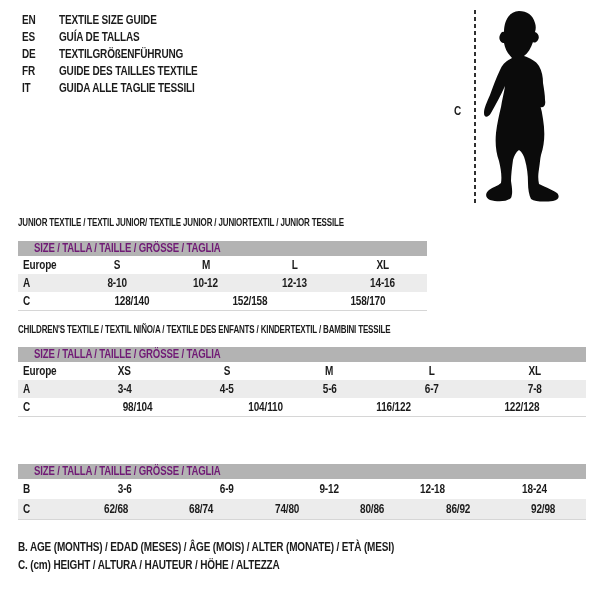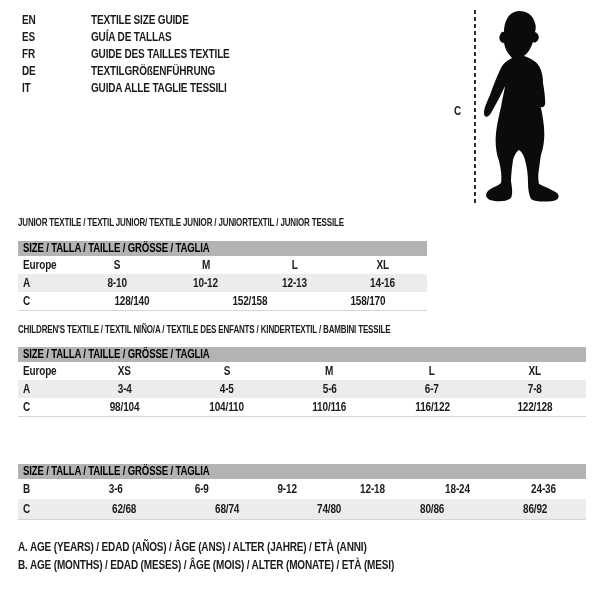--- a/index.html
+++ b/index.html
@@ -6,21 +6,21 @@
   .page {
     position:relative; width:600px; height:600px; background:#ffffff;
     font-family:"Liberation Sans", sans-serif; font-weight:bold; color:#1b1b1b;
     overflow:hidden;
   }
   .cond  { display:inline-block; transform:scaleX(0.8); transform-origin:0 50%; white-space:nowrap; letter-spacing:-0.2px; }
   .condc { display:inline-block; transform:scaleX(0.8); transform-origin:50% 50%; white-space:nowrap; letter-spacing:-0.2px; }
 
   
   .lang-list { position:absolute; left:22px; top:12px; font-size:12.5px; }
-  .lang-row  { display:flex; height:17px; line-height:17px;gap:32px; }
+  .lang-row  { display:flex; height:17px; line-height:17px; }
   .lang-code { width:37px; }
 
   
   .measure-line {
     position:absolute; left:474px; top:10px; width:2px; height:196px;
     background:repeating-linear-gradient(to bottom, #2f2f2f 0 4px, transparent 4px 7px);
   }
   .measure-label { position:absolute; left:454px; top:104px; font-size:12.5px; }
   .baby-svg { position:absolute; left:483px; top:7px; }
 
@@ -28,21 +28,21 @@
   .section-title { position:absolute; left:18px; font-size:10px; line-height:17px;text-decoration:underline; }
   .t-junior   { top:214px; }
   .t-children { top:321px; }
   .t-babies   { top:424px; }
 
   
   .size-table { position:absolute; left:18px; border-bottom:1px solid #d6d6d6; }
   .tb-junior   { top:241px; width:409px; }
   .tb-children { top:347px; width:568px; }
   .tb-babies   { top:464px; width:568px; }
-  .thead { height:15px; line-height:15px; background:#b3b3b3; padding-left:5px; font-size:12px; color:#000000; }
+  .thead { height:15px; line-height:15px; background:#b3b3b3; padding-left:16px; font-size:12px; color:#701a75; }
   .trow  { display:flex; height:18px; line-height:18px; font-size:12.5px; }
   .tb-babies .trow { height:20px; line-height:20px; }
   .trow.shaded { background:#ececec; }
   .tlabel { width:50px; padding-left:5px; display:flex; align-items:center; }
   .tcell  { flex:1; display:flex; justify-content:center; align-items:center; }
 
   
   .legend { position:absolute; left:18px; top:538px; font-size:12.5px; }
   .legend-line { height:18px; line-height:18px; }
 </style>
@@ -54,26 +54,26 @@
   <div class="lang-list">
     <div class="lang-row">
       <span class="lang-code"><span class="cond">EN</span></span>
       <span><span class="cond">TEXTILE SIZE GUIDE</span></span>
     </div>
     <div class="lang-row">
       <span class="lang-code"><span class="cond">ES</span></span>
       <span><span class="cond">GUÍA DE TALLAS</span></span>
     </div>
     <div class="lang-row">
+      <span class="lang-code"><span class="cond">DE</span></span>
+      <span><span class="cond">TEXTILGRÖßENFÜHRUNG</span></span>
+    </div>
+    <div class="lang-row">
       <span class="lang-code"><span class="cond">FR</span></span>
       <span><span class="cond">GUIDE DES TAILLES TEXTILE</span></span>
-    </div>
-    <div class="lang-row">
-      <span class="lang-code"><span class="cond">DE</span></span>
-      <span><span class="cond">TEXTILGRÖßENFÜHRUNG</span></span>
     </div>
     <div class="lang-row">
       <span class="lang-code"><span class="cond">IT</span></span>
       <span><span class="cond">GUIDA ALLE TAGLIE TESSILI</span></span>
     </div>
   </div>
 
   <div class="measure-line"></div>
   <div class="measure-label"><span class="cond">C</span></div>
   <svg class="baby-svg" width="86" height="198" viewBox="0 0 86 198">
@@ -203,23 +203,20 @@
         <span class="tlabel">
           <span class="cond">C</span>
         </span>
         <span class="tcell">
           <span class="condc">98/104</span>
         </span>
         <span class="tcell">
           <span class="condc">104/110</span>
         </span>
         <span class="tcell">
-          <span class="condc">110/116</span>
-        </span>
-        <span class="tcell">
           <span class="condc">116/122</span>
         </span>
         <span class="tcell">
           <span class="condc">122/128</span>
         </span>
       </div>
     </div>
 
   <div class="size-table tb-babies">
     <div class="thead"><span class="cond">SIZE / TALLA / TAILLE / GRÖSSE / TAGLIA</span></div>
@@ -235,44 +232,44 @@
         </span>
         <span class="tcell">
           <span class="condc">9-12</span>
         </span>
         <span class="tcell">
           <span class="condc">12-18</span>
         </span>
         <span class="tcell">
           <span class="condc">18-24</span>
         </span>
-        <span class="tcell">
-          <span class="condc">24-36</span>
-        </span>
       </div>
       <div class="trow shaded">
         <span class="tlabel">
           <span class="cond">C</span>
         </span>
         <span class="tcell">
           <span class="condc">62/68</span>
         </span>
         <span class="tcell">
           <span class="condc">68/74</span>
         </span>
         <span class="tcell">
           <span class="condc">74/80</span>
         </span>
         <span class="tcell">
           <span class="condc">80/86</span>
         </span>
         <span class="tcell">
           <span class="condc">86/92</span>
         </span>
+        <span class="tcell">
+          <span class="condc">92/98</span>
+        </span>
       </div>
     </div>
 
   <div class="legend">
-    <div class="legend-line"><span class="cond">A. AGE (YEARS) / EDAD (AÑOS) / ÂGE (ANS) / ALTER (JAHRE) / ETÀ (ANNI)</span></div>
     <div class="legend-line"><span class="cond">B. AGE (MONTHS) / EDAD (MESES) / ÂGE (MOIS) / ALTER (MONATE) / ETÀ (MESI)</span></div>
+    <div class="legend-line"><span class="cond">C. (cm) HEIGHT / ALTURA / HAUTEUR / HÖHE / ALTEZZA</span></div>
   </div>
 
 </div>
 
 </body></html>

